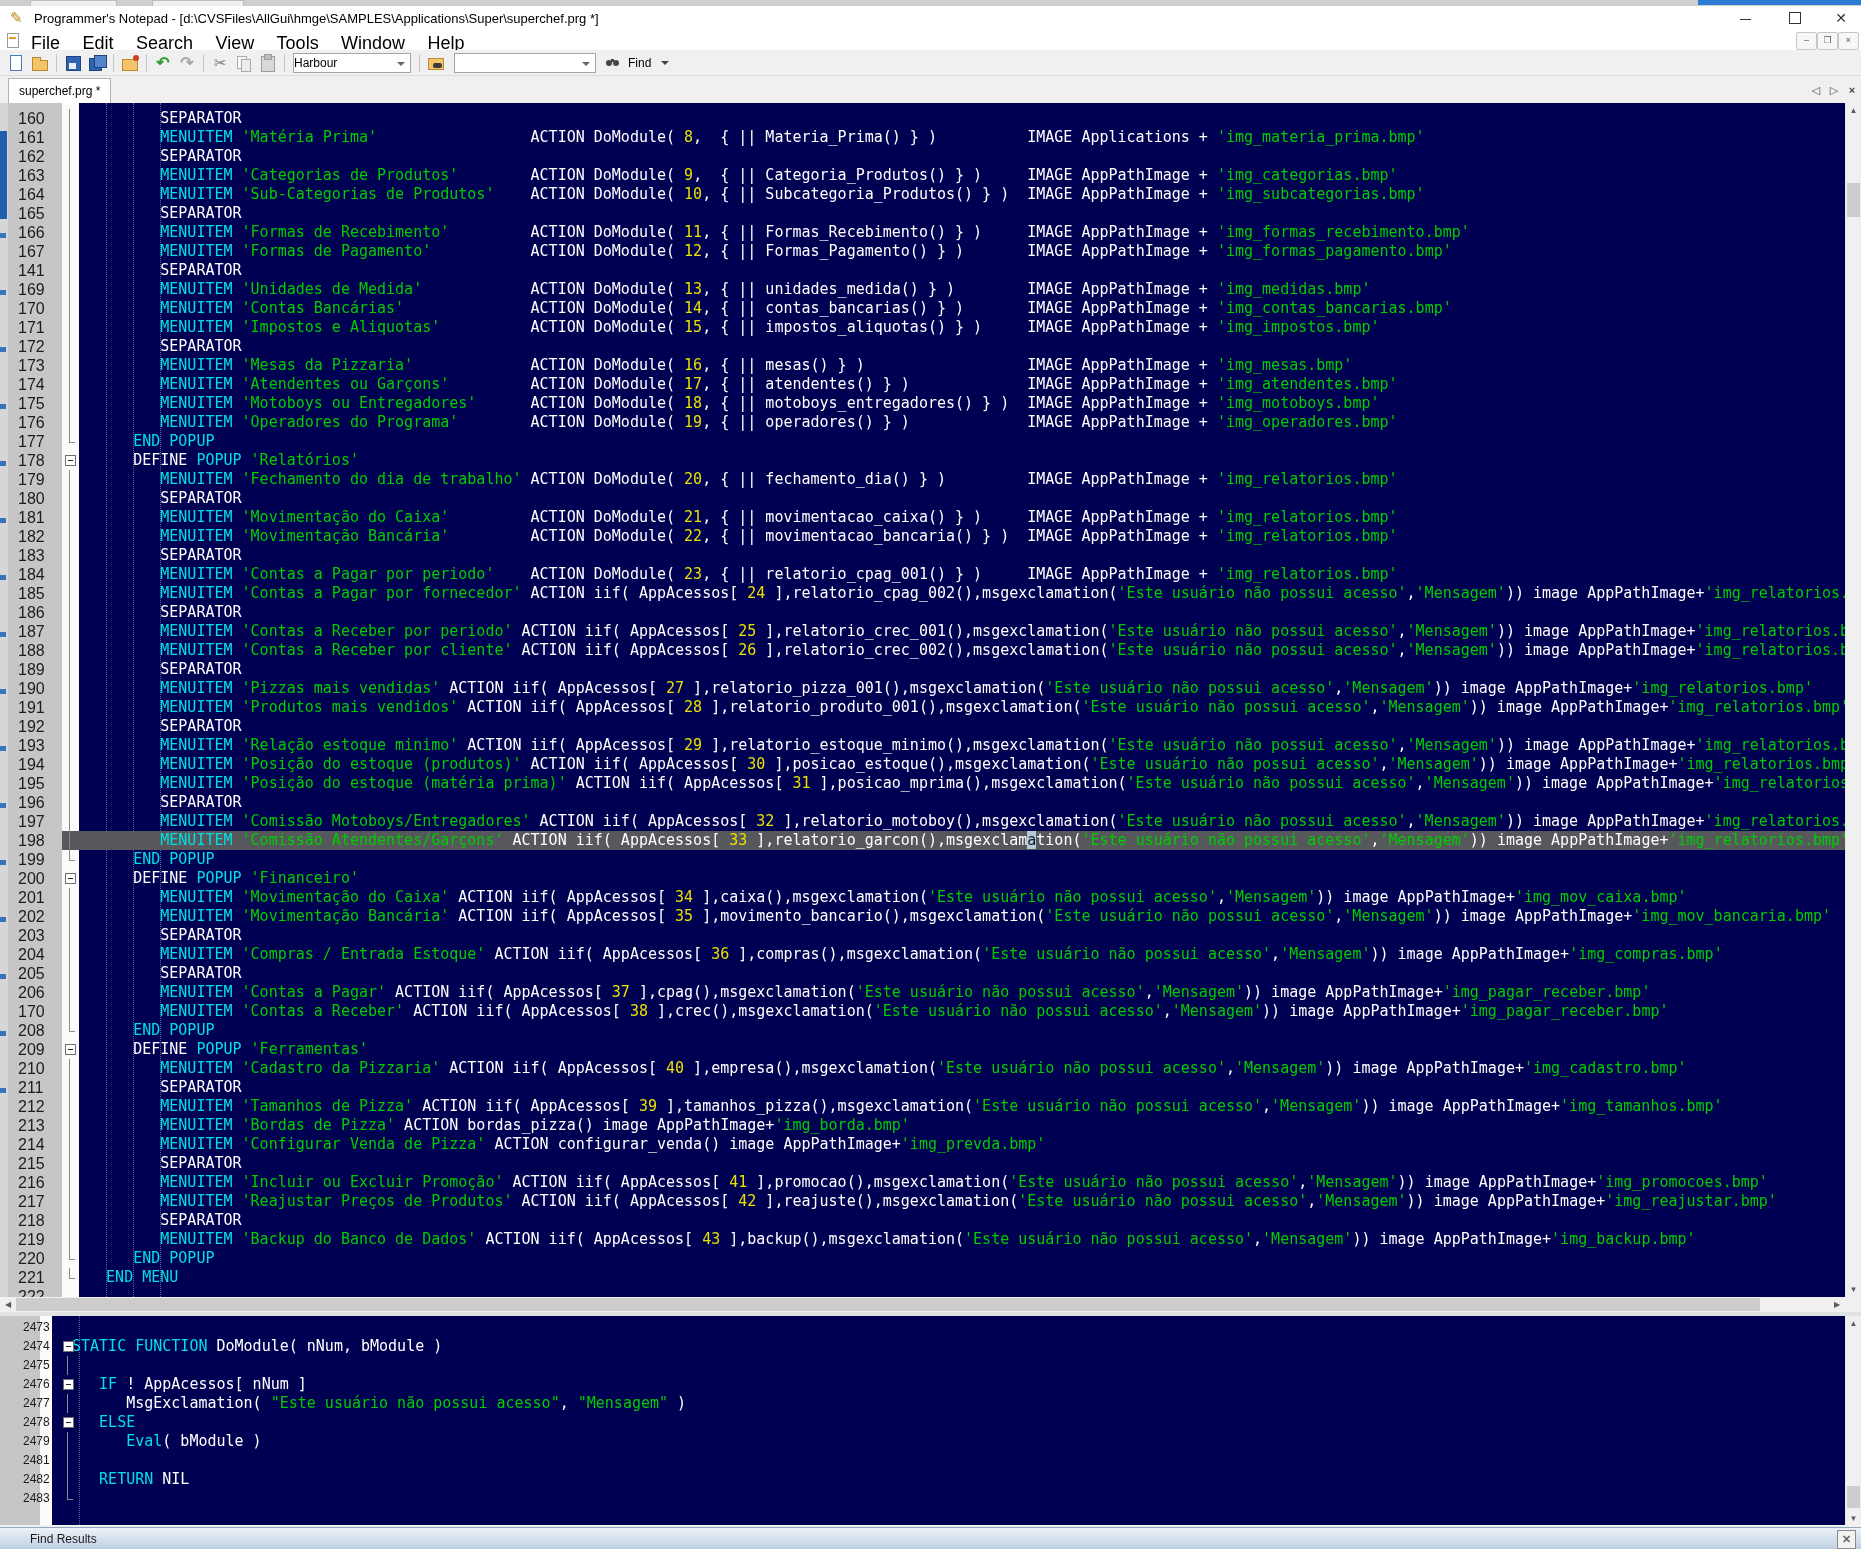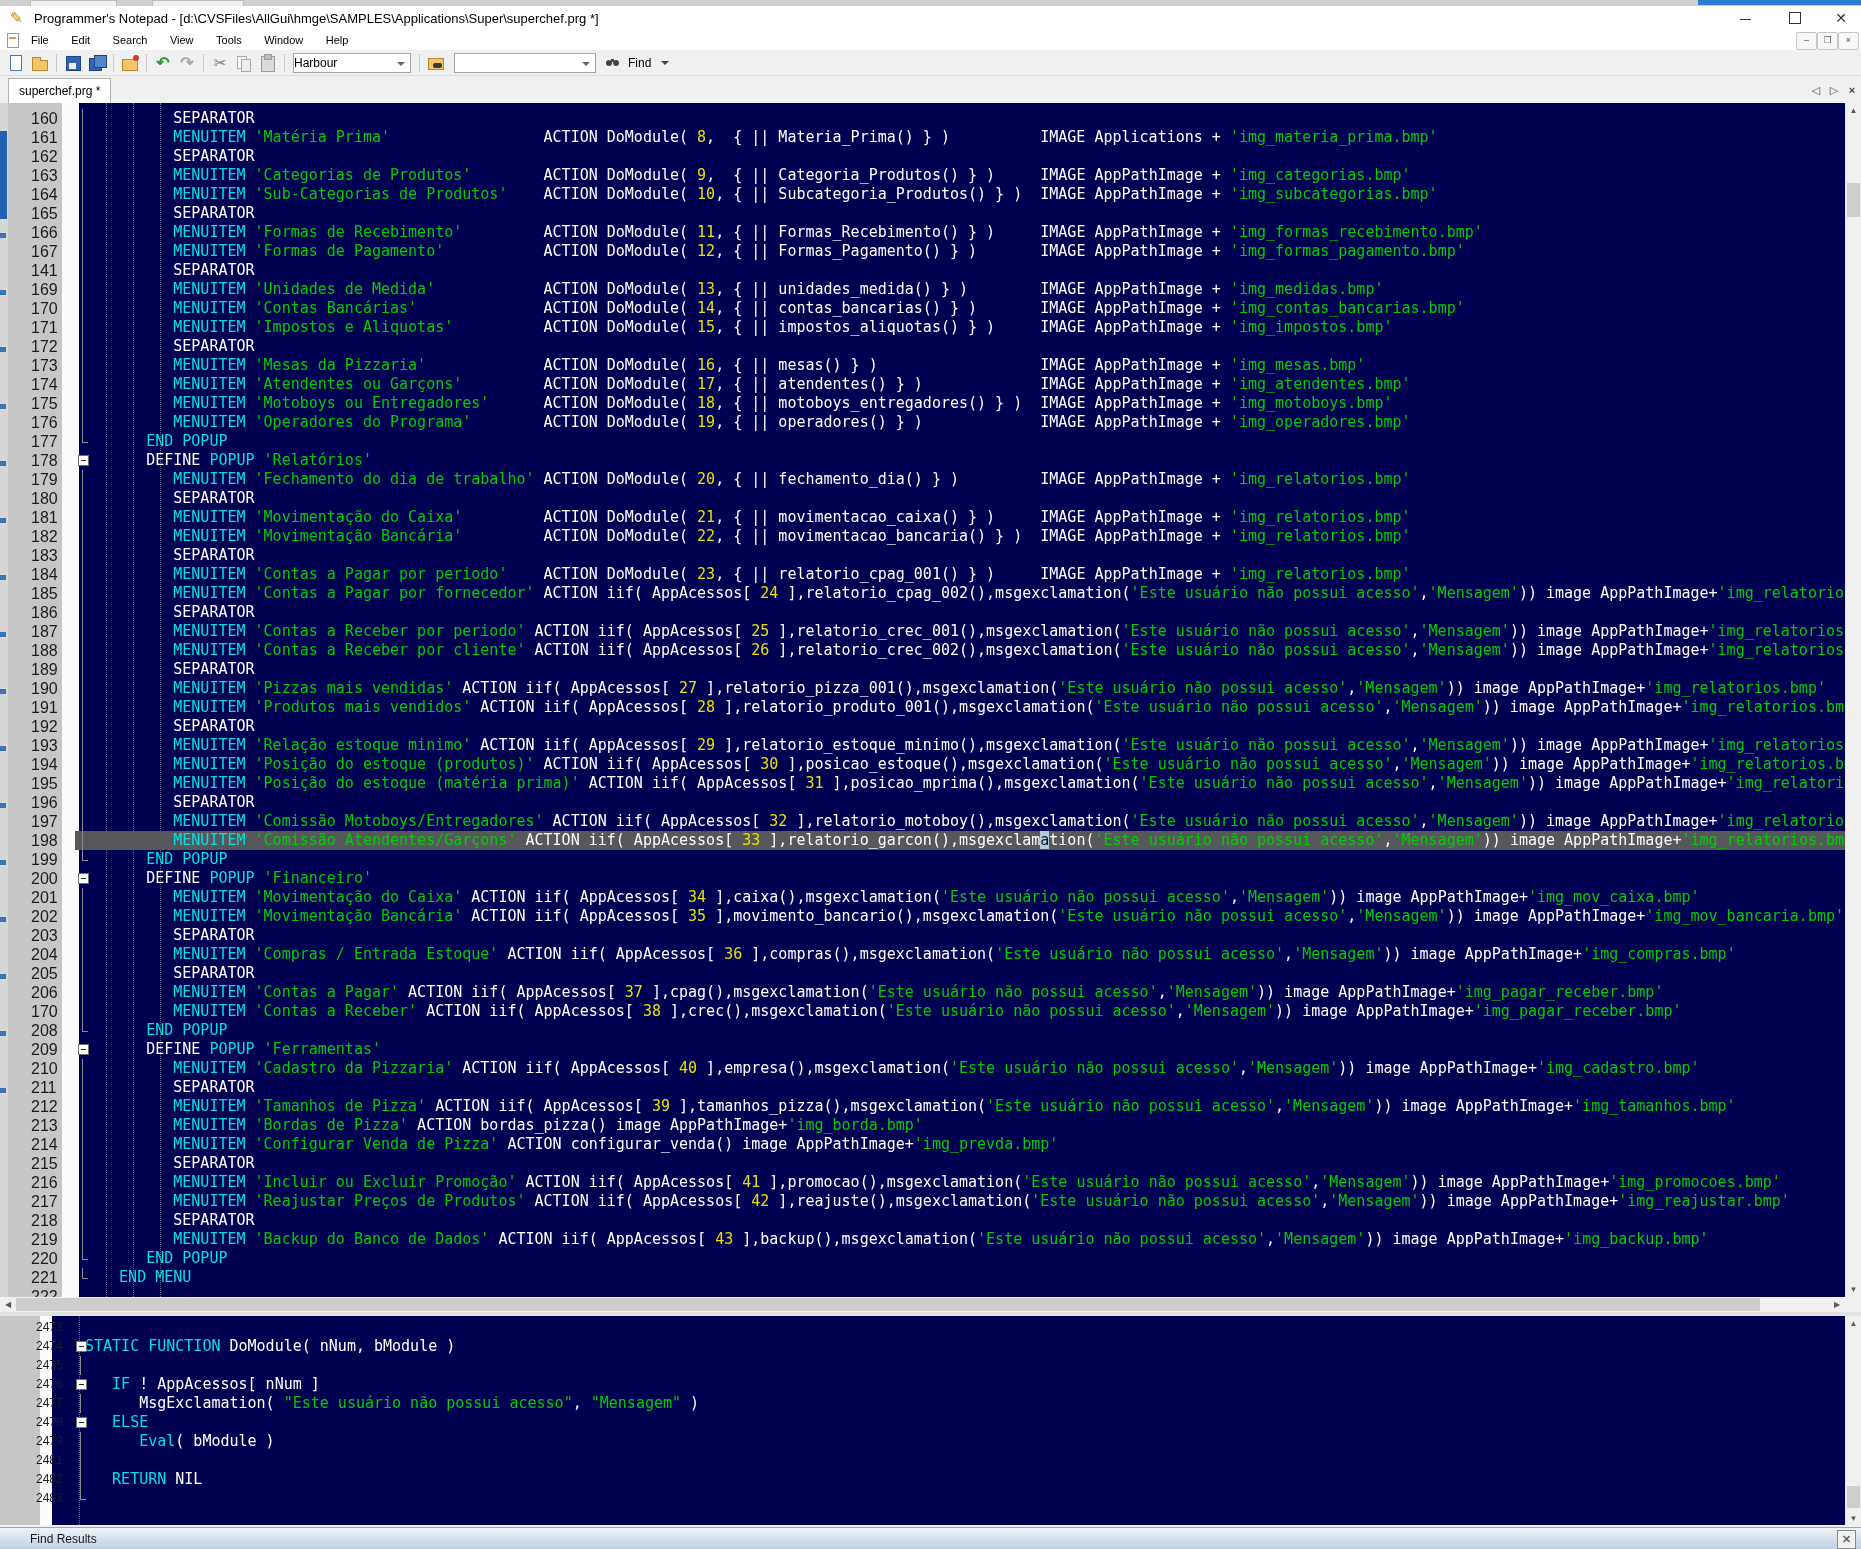--- a/index.html
+++ b/index.html
@@ -20,21 +20,21 @@
   .wbtn{position:absolute;top:0;width:38px;height:24px;text-align:center;color:#333;}
   #btn-min{left:1726px;} #btn-max{left:1776px;} #btn-close{left:1822px;}
   #btn-min i{display:inline-block;width:11px;height:1px;background:#333;margin-top:13px;}
   #btn-max i{display:inline-block;width:10px;height:10px;border:1px solid #333;margin-top:6px;}
   #btn-close i{font-style:normal;font-size:14px;line-height:24px;font-weight:300;}
 
   
   #menubar{left:0;top:30px;width:1861px;height:20px;background:#ffffff;}
   #menubar .doc-icon{position:absolute;left:7px;top:3px;width:10px;height:13px;background:#fff;border:1px solid #999;}
   #menubar .doc-icon::after{content:"";position:absolute;left:1px;top:3px;width:7px;height:2px;background:#e0a030;}
-  .menu-item{display:inline-block;padding:3px 9px 0 9px;font-size:11px;height:17px;}
+  .menu-item{display:inline-block;padding:3px 9px 0 9px;font-size:18px;height:17px;}
   #menu-items{position:absolute;left:22px;top:0;}
   .mdi-btn{position:absolute;top:2px;width:19px;height:16px;border:1px solid #c6c6c6;background:#f7f7f7;
            text-align:center;font-size:9px;line-height:14px;color:#555;border-radius:2px;}
   #mdi-min{left:1796px;} #mdi-restore{left:1817px;} #mdi-close{left:1838px;}
 
   
   #toolbar{left:0;top:50px;width:1861px;height:26px;background:#f0f0f0;border-bottom:1px solid #dcdcdc;
            display:flex;align-items:center;padding-left:4px;box-sizing:border-box;}
   .tbsep{width:1px;height:18px;background:#c9c9c9;margin:0 4px;flex:none;}
   .tbi{width:18px;height:18px;display:inline-block;position:relative;margin:0 3px;flex:none;}
@@ -80,21 +80,21 @@
   .pane{position:absolute;overflow:hidden;}
   #pane1{left:8px;top:103px;width:1837px;height:1194px;}
   #pane2{left:0;top:1316px;width:1845px;height:209px;}
   .gut-bg,.fold-bg,.code-bg{position:absolute;top:0;height:100%;}
   .gut-bg{left:0;background:#c6c6c6;}
   .fold-bg{background:#fbfbfb;}
   .code-bg{background:#000052;}
   #pane1 .gut-bg{width:54px;} #pane1 .fold-bg{left:54px;width:17px;} #pane1 .code-bg{left:71px;right:0;}
   #pane2 .gut-bg{width:40px;} #pane2 .fold-bg{left:40px;width:12px;} #pane2 .code-bg{left:52px;right:0;}
   .iguide{position:absolute;top:0;height:100%;width:0;border-left:1px dotted rgba(255,255,255,0.38);}
-  .rows{position:absolute;left:13px;top:0;right:0;}
+  .rows{position:absolute;left:0;top:0;right:0;}
   #pane1 .rows{padding-top:6px;} #pane2 .rows{padding-top:2px;}
   .crow{display:flex;height:19px;line-height:19px;}
   .lnum{flex:none;text-align:left;color:#1c1c1c;}
   #pane1 .lnum{width:54px;font-size:16px;padding-left:10px;box-sizing:border-box;}
   #pane2 .lnum{width:40px;font-size:12px;padding-left:3px;box-sizing:border-box;margin-left:20px;}
   .lfold{flex:none;position:relative;}
   #pane1 .lfold{width:17px;} #pane2 .lfold{width:12px;}
   .lcode{flex:1;white-space:pre;overflow:hidden;font-family:"DejaVu Sans Mono","Liberation Mono",monospace;font-size:15px;}
   .crow.hl .lfold,.crow.hl .lcode{background:#56585c;}
   .sg-w{color:#ffffff;} .sg-k{color:#00e0e0;} .sg-s{color:#00cc00;} .sg-n{color:#e8e000;}

